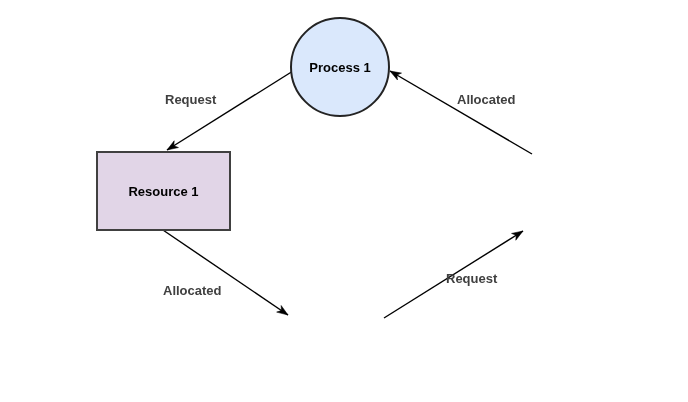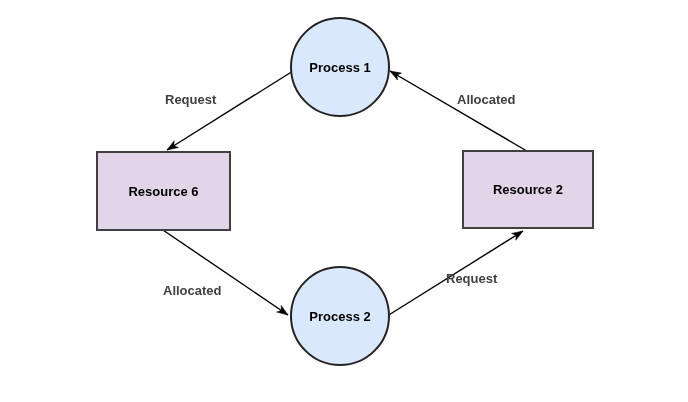--- a/index.html
+++ b/index.html
@@ -68,31 +68,25 @@
     <path class="edge-line" d="M 293 71 L 167 150" marker-end="url(#arrowhead)"></path>
     <path class="edge-line" d="M 532 154 L 390 71" marker-end="url(#arrowhead)"></path>
     <path class="edge-line" d="M 160 228 L 288 315" marker-end="url(#arrowhead)"></path>
     <path class="edge-line" d="M 384 318 L 523 231" marker-end="url(#arrowhead)"></path>
   </svg>
 
   <div id="process-1" class="node process">
     <span>Process 1</span>
   </div>
 
-  <div id="process-2" class="node process">
-    <span>Process 2</span>
+
+  <div id="resource-1" class="node resource">
+    <span>Resource 1</span>
   </div>
 
-  <div id="resource-1" class="node resource">
-    <span>Resource 6</span>
-  </div>
-
-  <div id="resource-2" class="node resource">
-    <span>Resource 2</span>
-  </div>
 
   <span id="label-request-top" class="edge-label">Request</span>
 
   <span id="label-allocated-top" class="edge-label">Allocated</span>
 
   <span id="label-allocated-bottom" class="edge-label">Allocated</span>
 
   <span id="label-request-bottom" class="edge-label">Request</span>
 
 </div>

